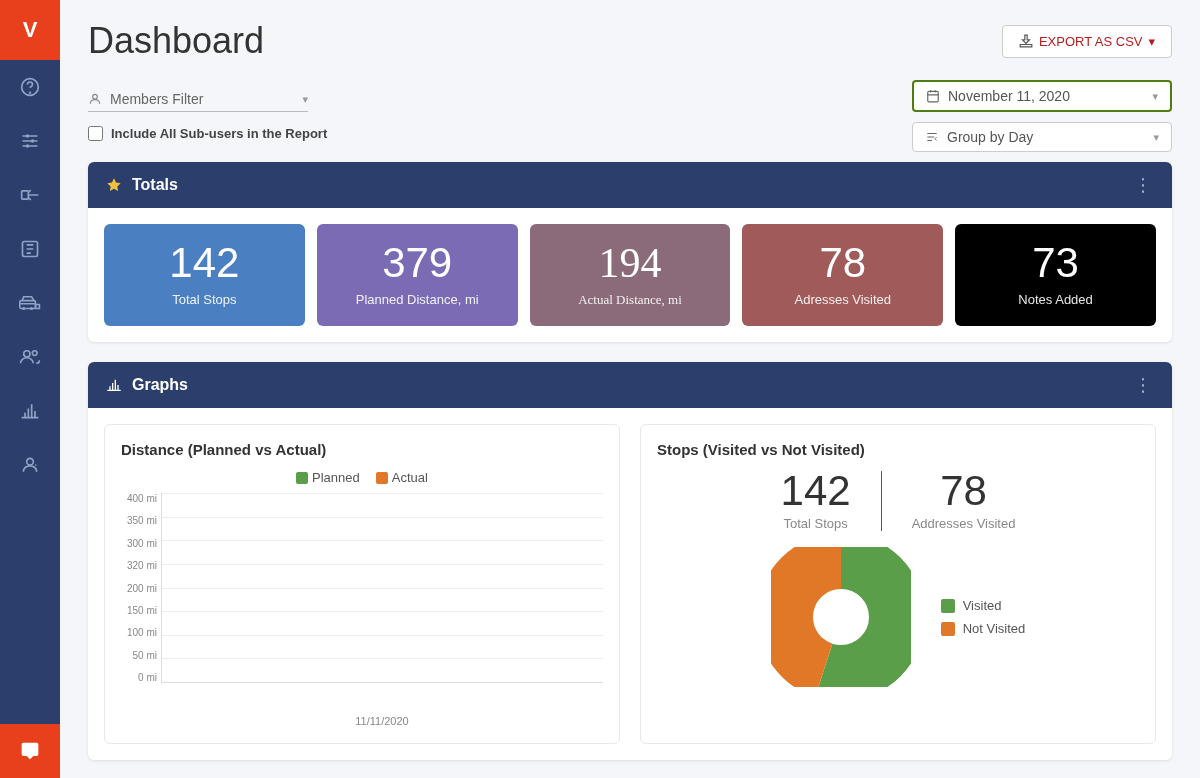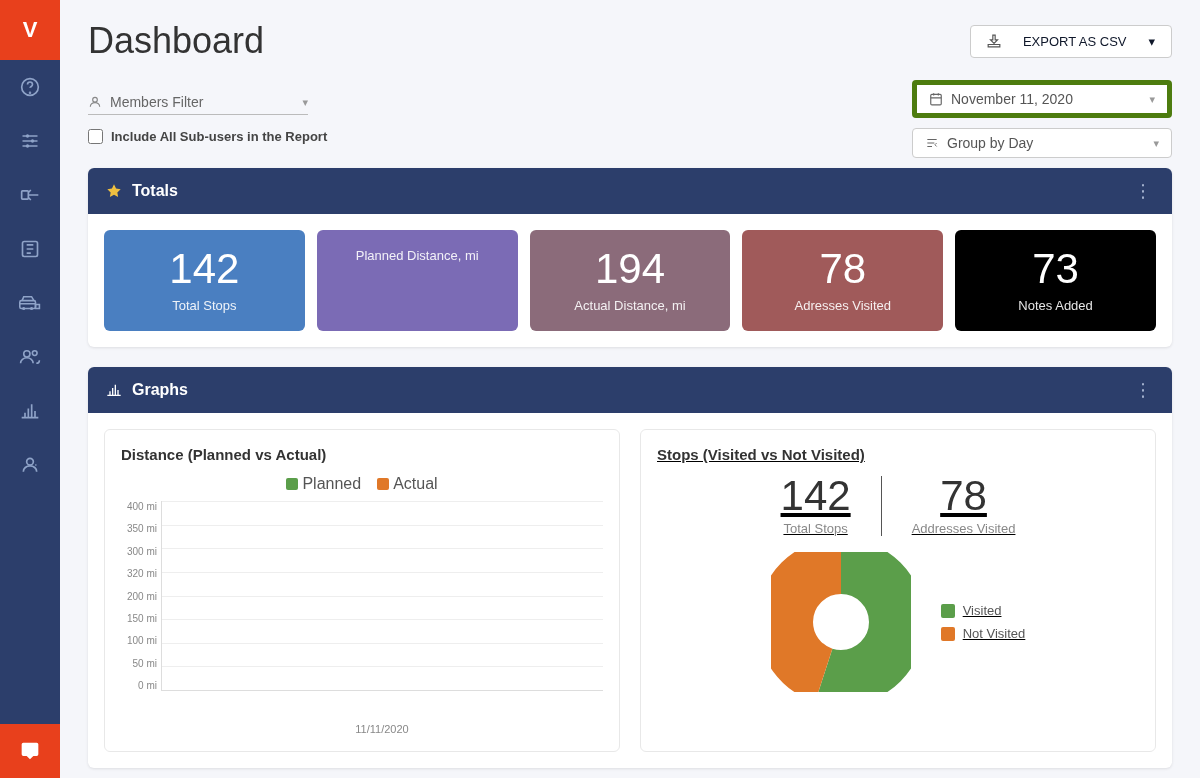--- a/index.html
+++ b/index.html
@@ -68,25 +68,25 @@
       font-size: 36px;
       font-weight: 300;
       color: #333;
     }
     .export-btn {
       background: white;
       border: 1px solid #ccc;
       border-radius: 4px;
       padding: 8px 16px;
       font-size: 13px;
-      color: #0f172a;
+      color: #b91c1c;
       cursor: pointer;
       display: flex;
       align-items: flex-start;
-      gap: 22px;
+      gap: 6px;
     }
 
     
     .filters-row {
       display: flex;
       align-items: center;
       justify-content: space-between;
       margin-bottom: 10px;
     }
     .filter-left { display: flex; flex-direction: column; gap: 14px; }
@@ -102,21 +102,21 @@
       cursor: pointer;
       color: #666;
       font-size: 14px;
     }
     .filter-select .arrow { margin-left: auto; font-size: 11px; color: #999; }
 
     .date-select {
       display: flex;
       align-items: center;
       gap: 8px;
-      border: 5px solid #4d7c0f;
+      border: 2px solid #4d7c0f;
       border-radius: 4px;
       padding: 6px 12px;
       width: 260px;
       cursor: pointer;
       color: #555;
       font-size: 14px;
       background: white;
     }
     .date-select .arrow { margin-left: auto; font-size: 11px; color: #999; }
 
@@ -194,21 +194,21 @@
       line-height: 1;
       margin-bottom: 8px;
     }
     .total-card .label {
       font-size: 13px;
       opacity: 0.9;
     }
     .card-blue-dark { background: #2c5b9a; }
     .card-blue { background: #4a7fc1; }
     .card-purple { background: #7b6bb5; }
-    .card-mauve { background: #8b6b7a; }
+    .card-mauve { background: #8b6b7a; font-family: Liberation Serif, serif; }
     .card-red-brown { background: #a05a5a; }
     .card-orange { background: #000000; }
 
     
     .graphs-content {
       display: flex;
       padding: 16px;
       gap: 20px;
     }
     .graph-panel {
@@ -222,21 +222,21 @@
       font-size: 15px;
       font-weight: 600;
       color: #333;
       margin-bottom: 12px;
     }
     .bar-chart-legend {
       display: flex;
       gap: 16px;
       justify-content: center;
       margin-bottom: 8px;
-      font-size: 16px;
+      font-size: 13px;
       color: #555;
     }
     .legend-item { display: flex; align-items: center; gap: 4px; }
     .legend-dot { width: 12px; height: 12px; border-radius: 2px; }
     .dot-green { background: #5b9e4a; }
     .dot-orange { background: #e07828; }
     .x-axis-label {
       text-align: center;
       font-size: 11px;
       color: #888;
@@ -251,21 +251,20 @@
     .bar-actual {
       width: 70px;
       background: #e07828;
       border-radius: 2px 2px 0 0;
     }
 
     
     .stops-panel {
       display: flex;
       flex-direction: column;
-      text-decoration: underline;
     }
     .stops-stats {
       display: flex;
       align-items: center;
       justify-content: center;
       gap: 0;
       margin-bottom: 16px;
     }
     .stops-stat {
       text-align: center;
@@ -433,20 +432,21 @@
         <span>Totals</span>
       </div>
       <span class="section-header-menu">⋮</span>
     </div>
     <div class="totals-grid">
       <div class="total-card card-blue">
         <div class="value">142</div>
         <div class="label">Total Stops</div>
       </div>
       <div class="total-card card-purple">
+        <div class="value">379</div>
         <div class="label">Planned Distance, mi</div>
       </div>
       <div class="total-card card-mauve">
         <div class="value">194</div>
         <div class="label">Actual Distance, mi</div>
       </div>
       <div class="total-card card-red-brown">
         <div class="value">78</div>
         <div class="label">Adresses Visited</div>
       </div>

